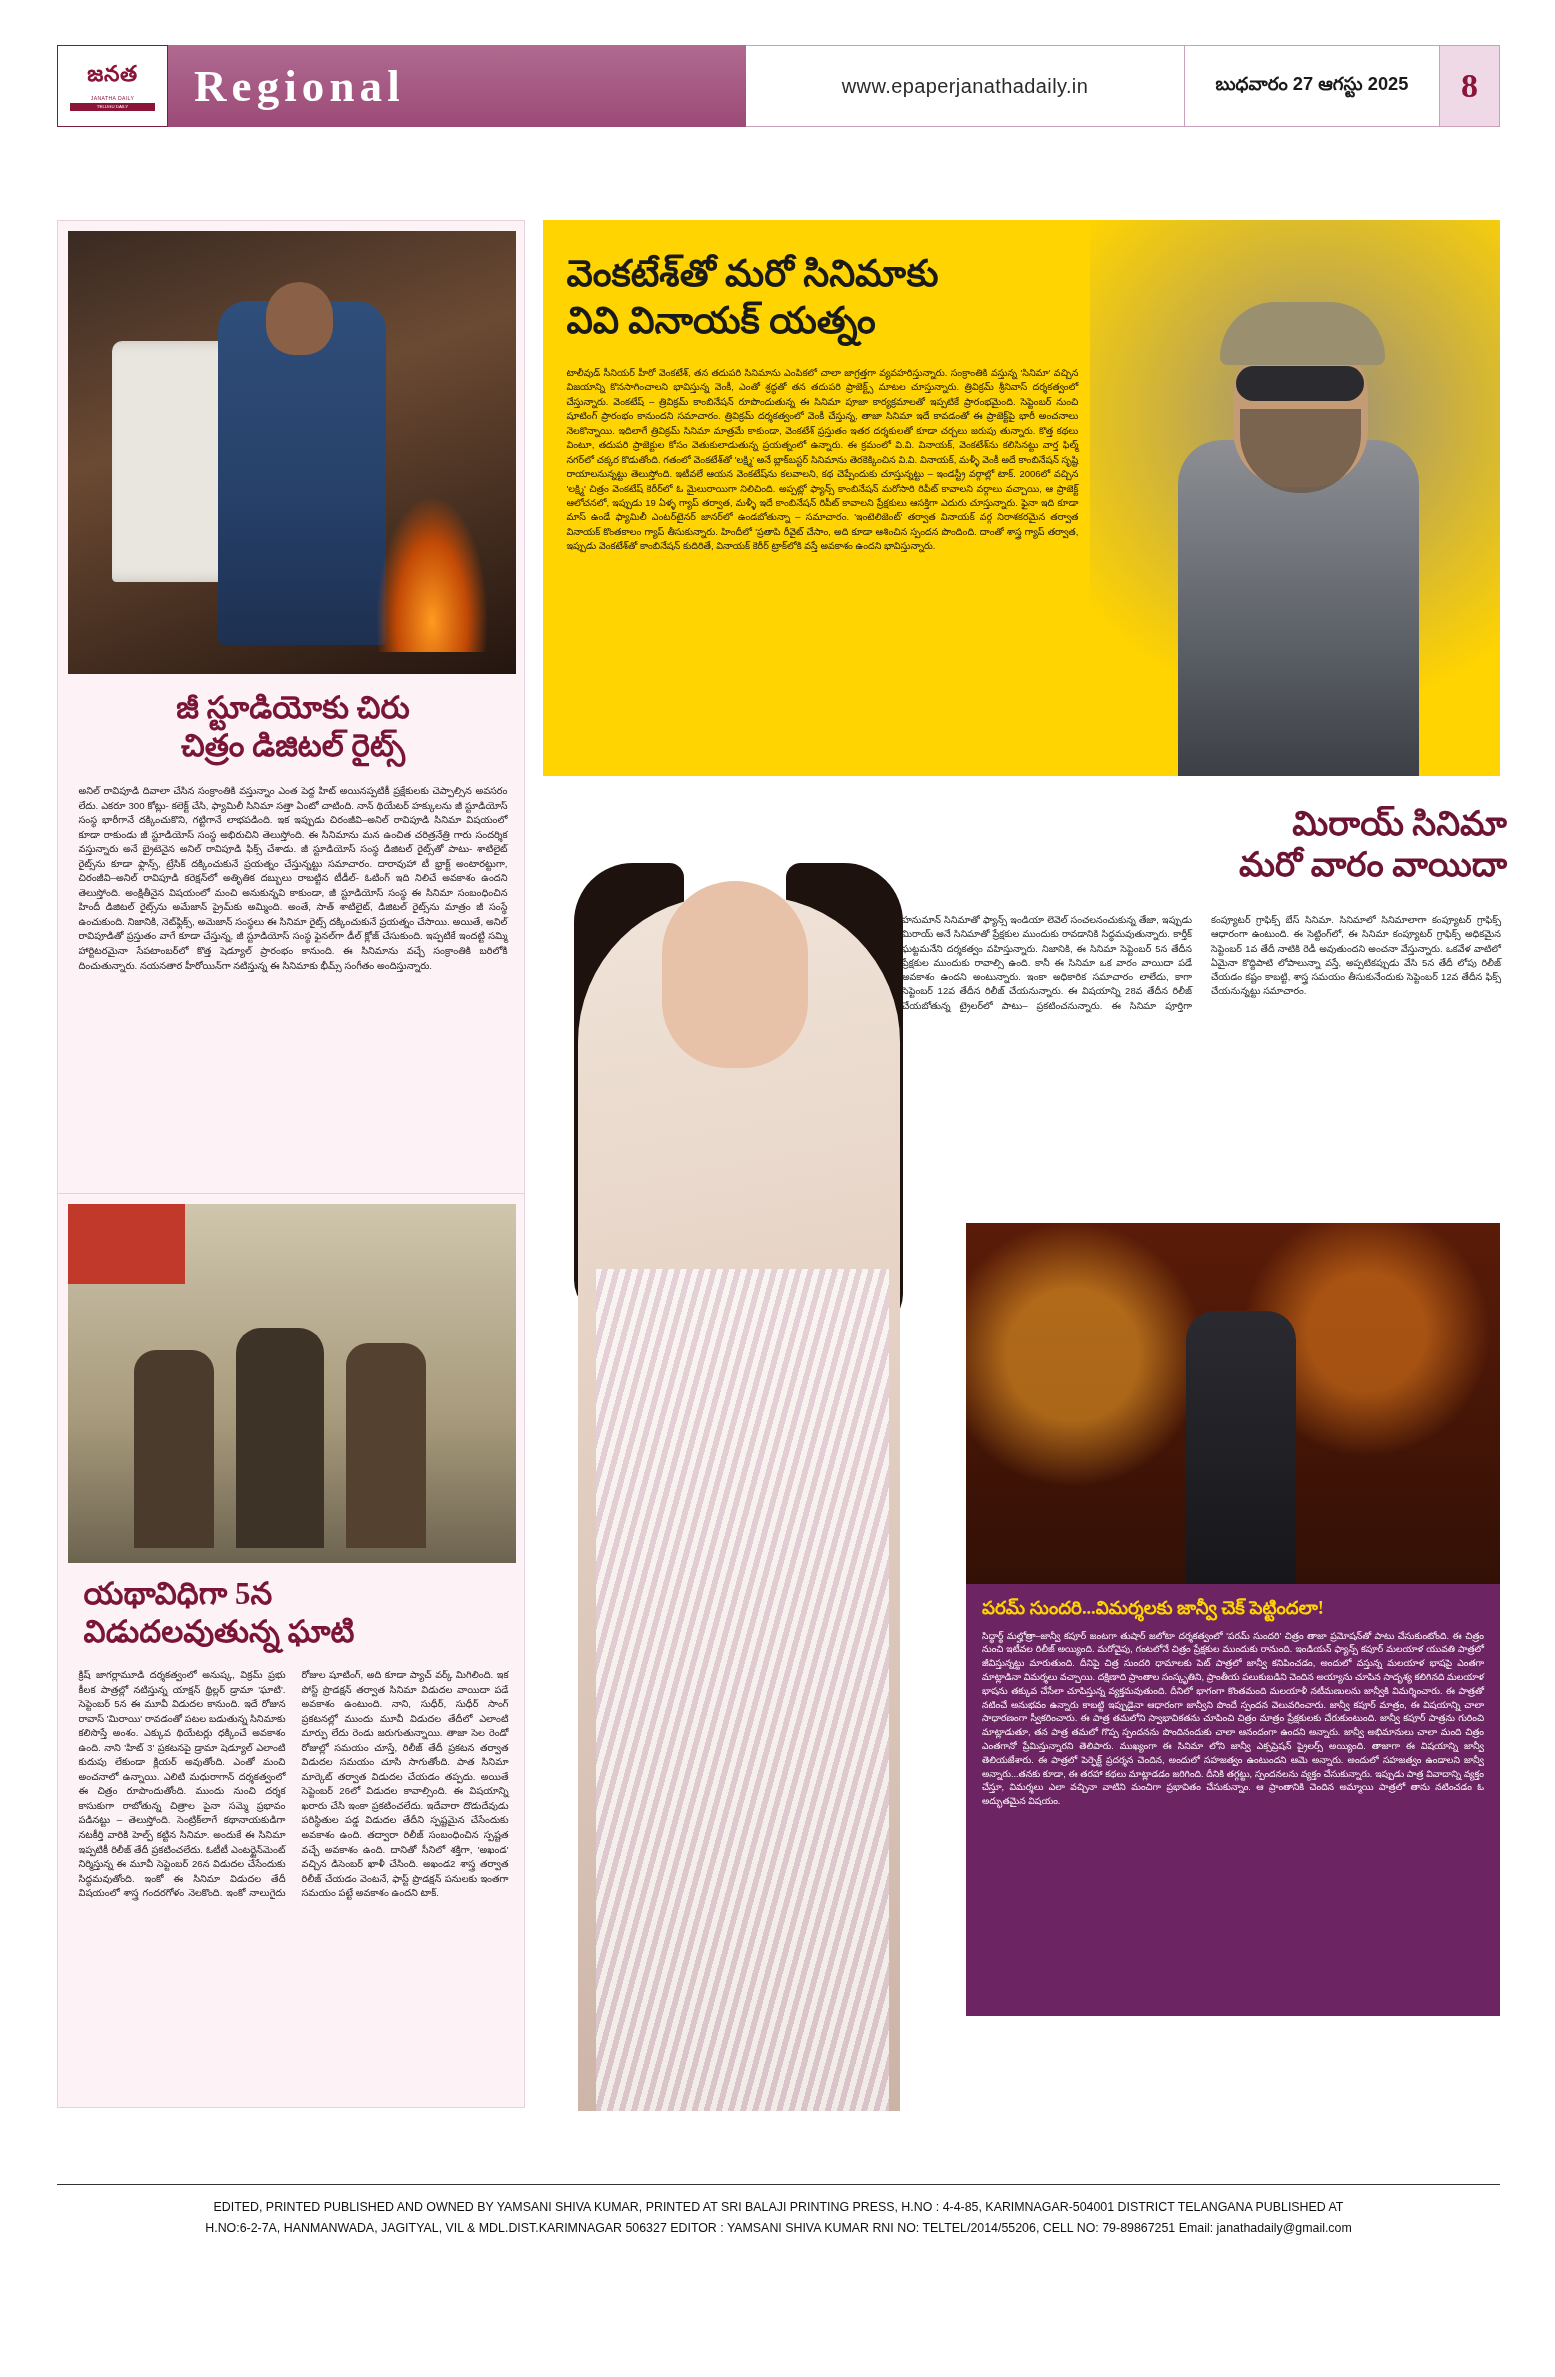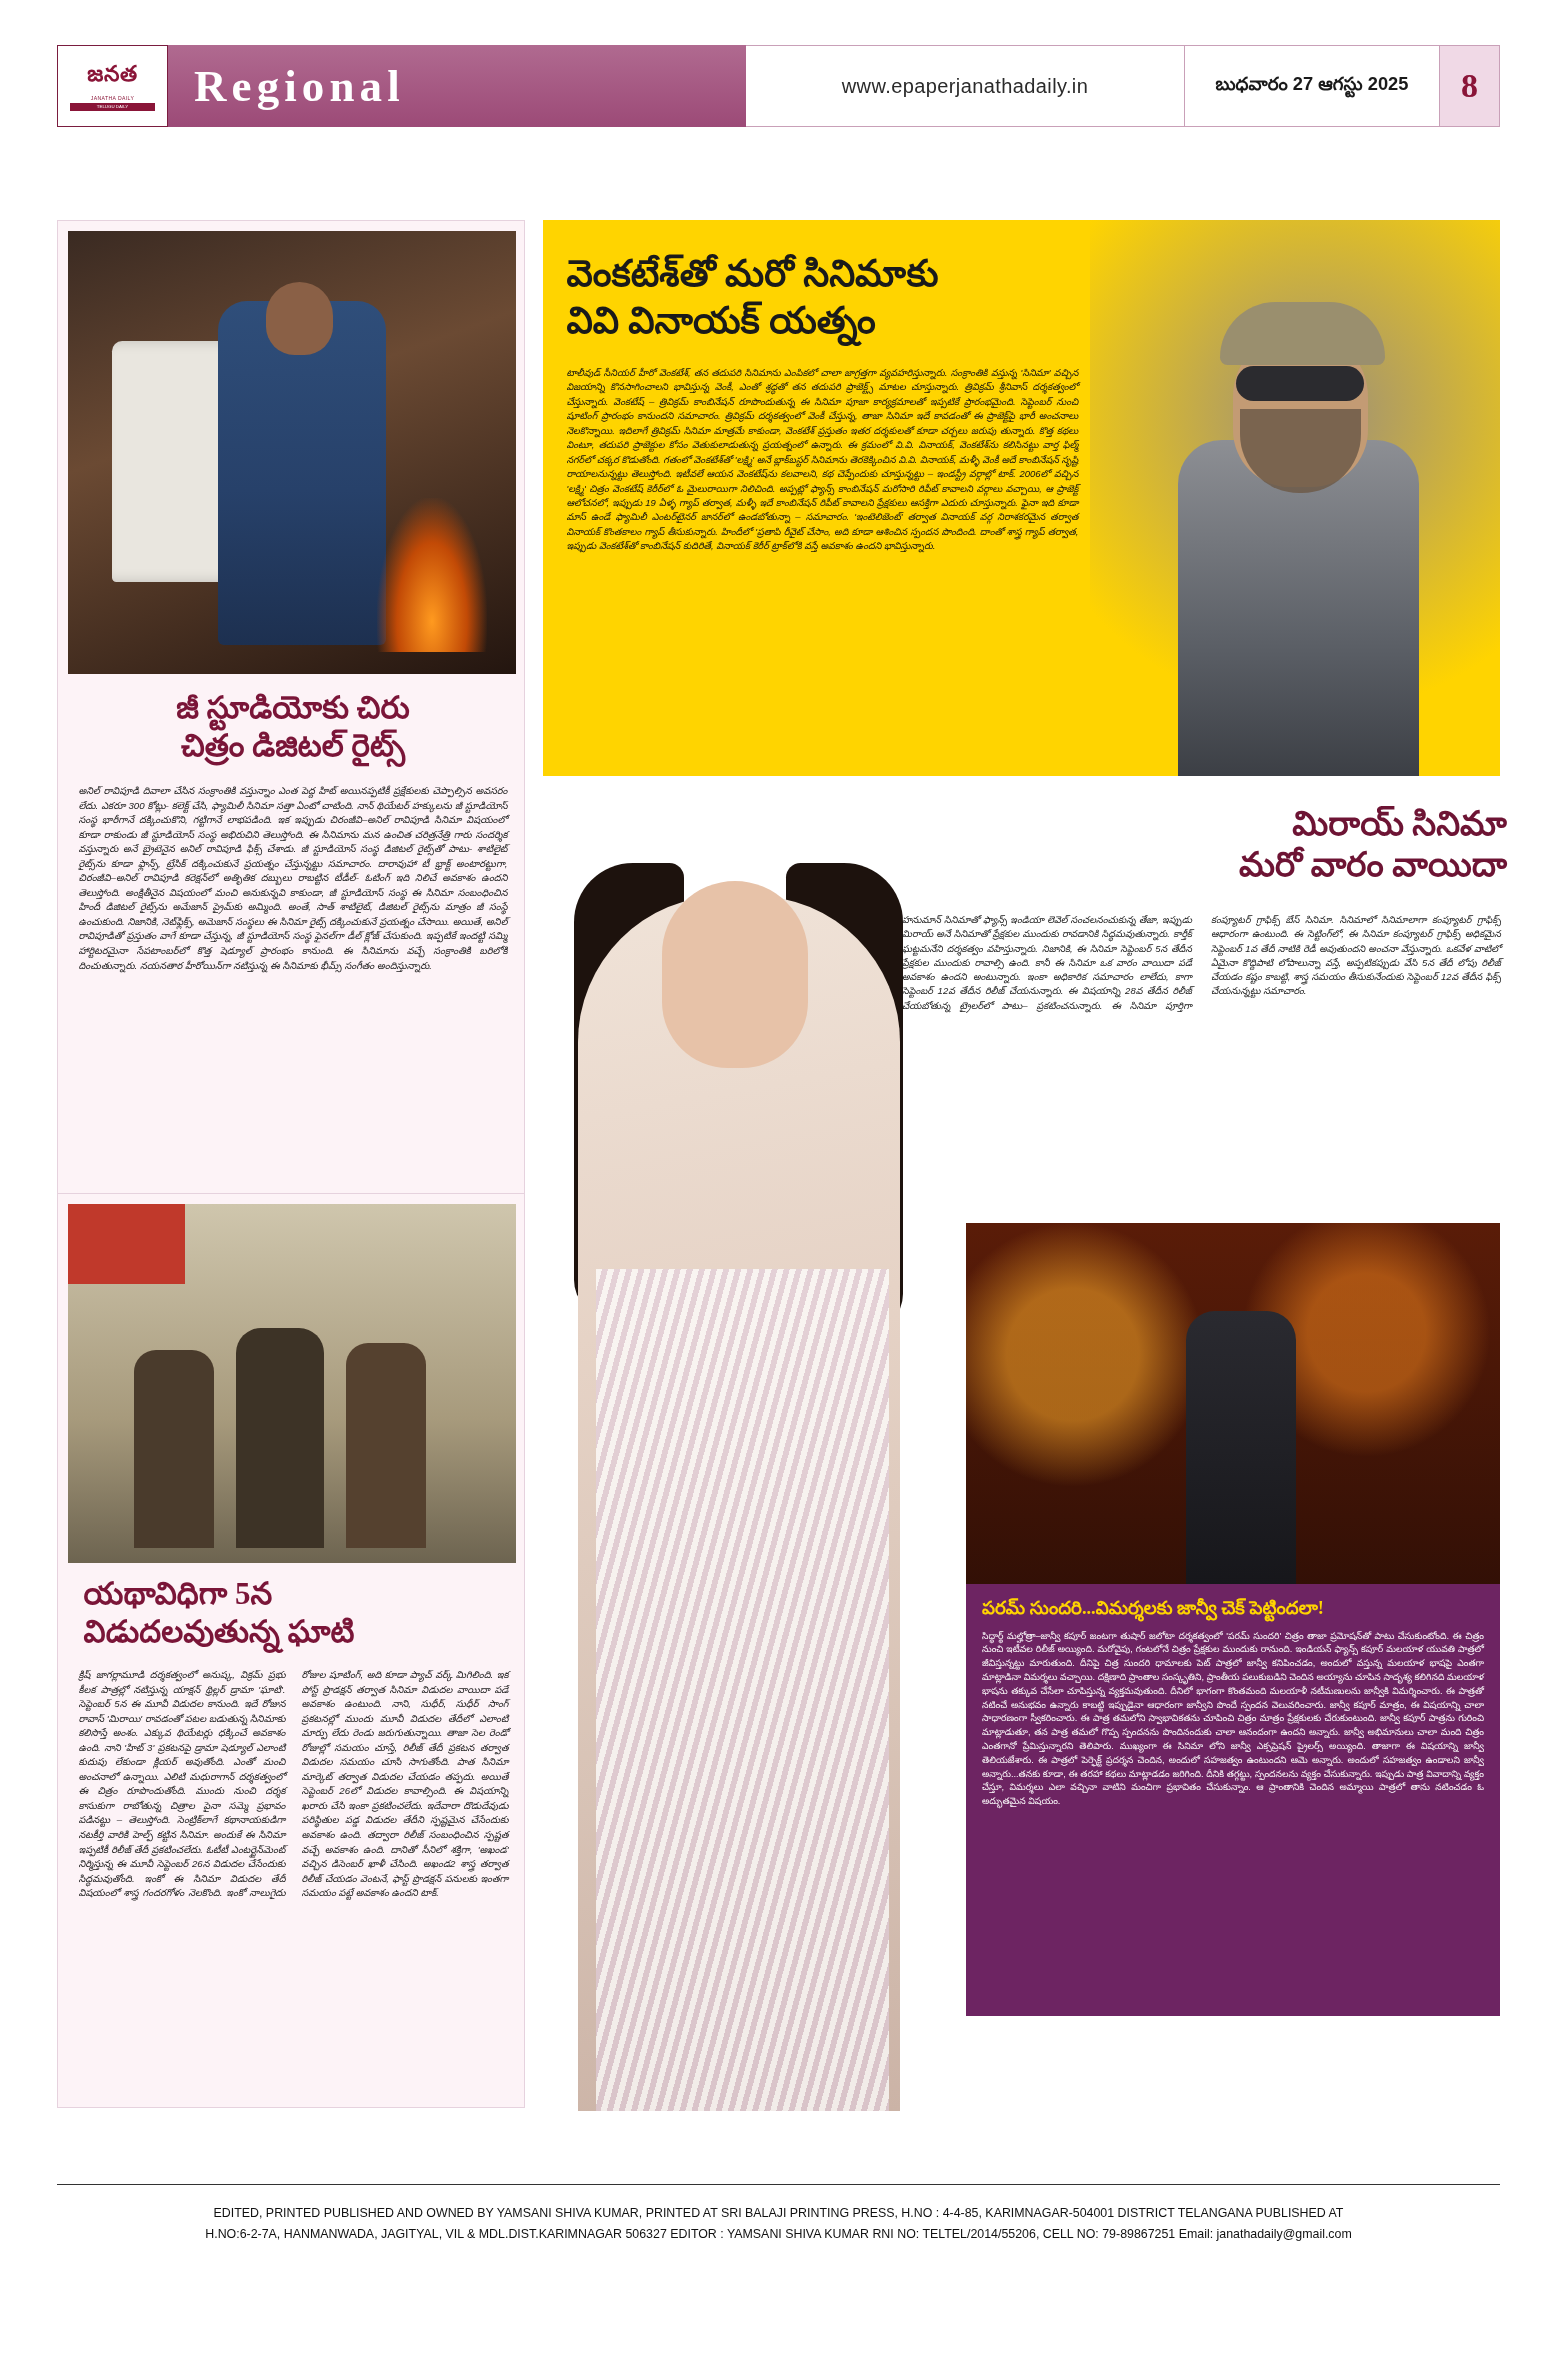--- a/index.html
+++ b/index.html
@@ -101,21 +101,20 @@
     font-weight: bold;
     color: #7a1538;
     line-height: 1.22;
   }
   .tel-body {
     font-family: "Liberation Sans", sans-serif;
     color: #1a1a1a;
     text-align: justify;
     line-height: 1.5;
     font-size: 9.7px;
-    font-style: italic;
   }
 
   
   .art1 {
     position: absolute; left: 57px; top: 220px; width: 468px; height: 1115px;
     background: #fdf3f7;
     border: 0.7px solid #e6d2de;
     box-sizing: border-box;
   }
   .art1-img {
@@ -208,21 +207,21 @@
     font-family: "Liberation Serif", serif; font-weight: bold;
     color: #ffd400; font-size: 18.3px; line-height: 1.3; margin-bottom: 8.8px;
   }
   .art5-text {
     color: #ffffff; font-size: 9.2px; line-height: 1.5; text-align: justify;
   }
 
   
   .footer {
     position: absolute; left: 57px; top: 2184px; width: 1443px;
-    border-top: 1.5px solid #333; padding-top: 18px;
+    border-top: 1.5px solid #333; padding-top: 12px;
     text-align: center; font-size: 12.4px; color: #111; line-height: 1.7;
   }
 
   
   .ph { position: absolute; }
   .fig-chair {
     left: 44px; top: 110px; width: 139px; height: 241px;
     background: #e9e6df; border-radius: 10.2px 10.2px 4.4px 4.4px;
     box-shadow: inset -8.8px 0 13px rgba(0,0,0,.18);
   }

